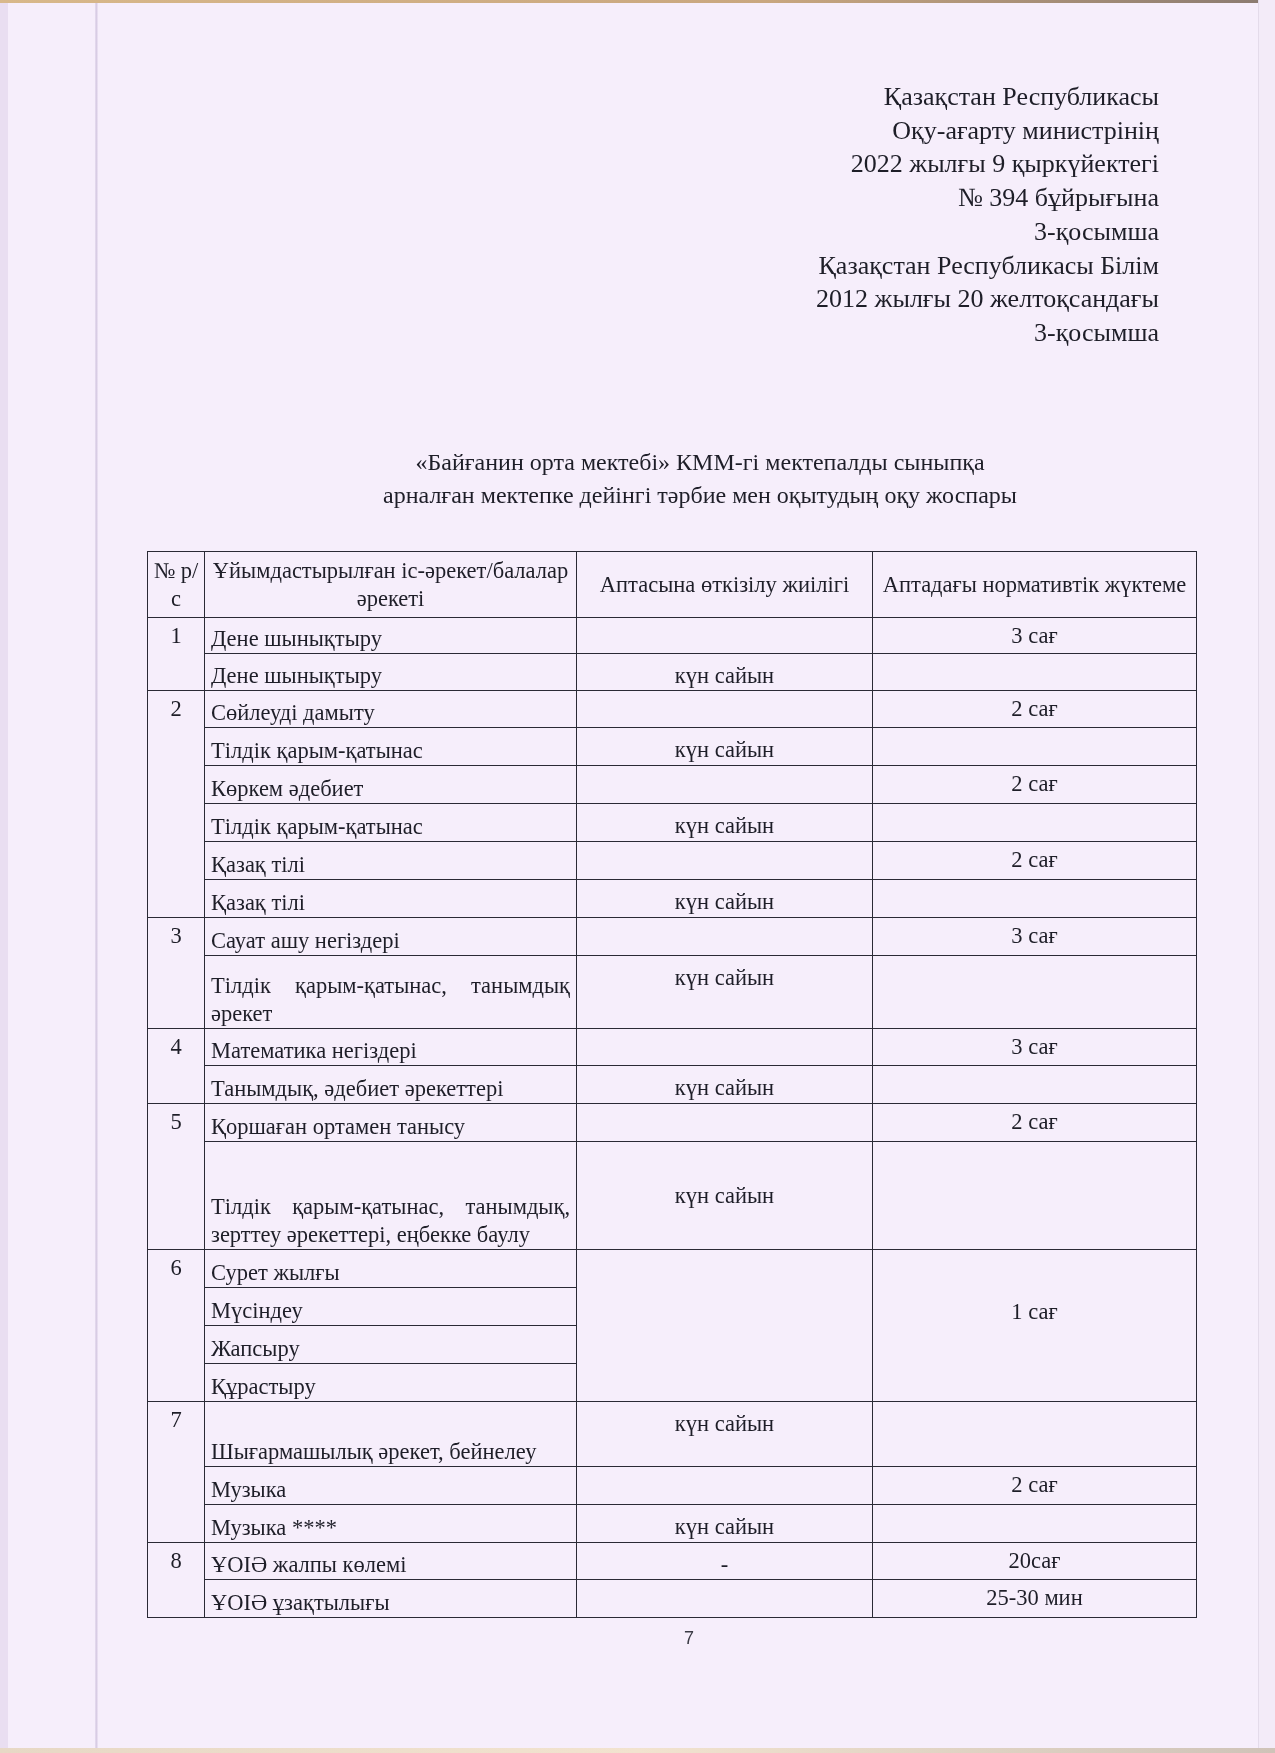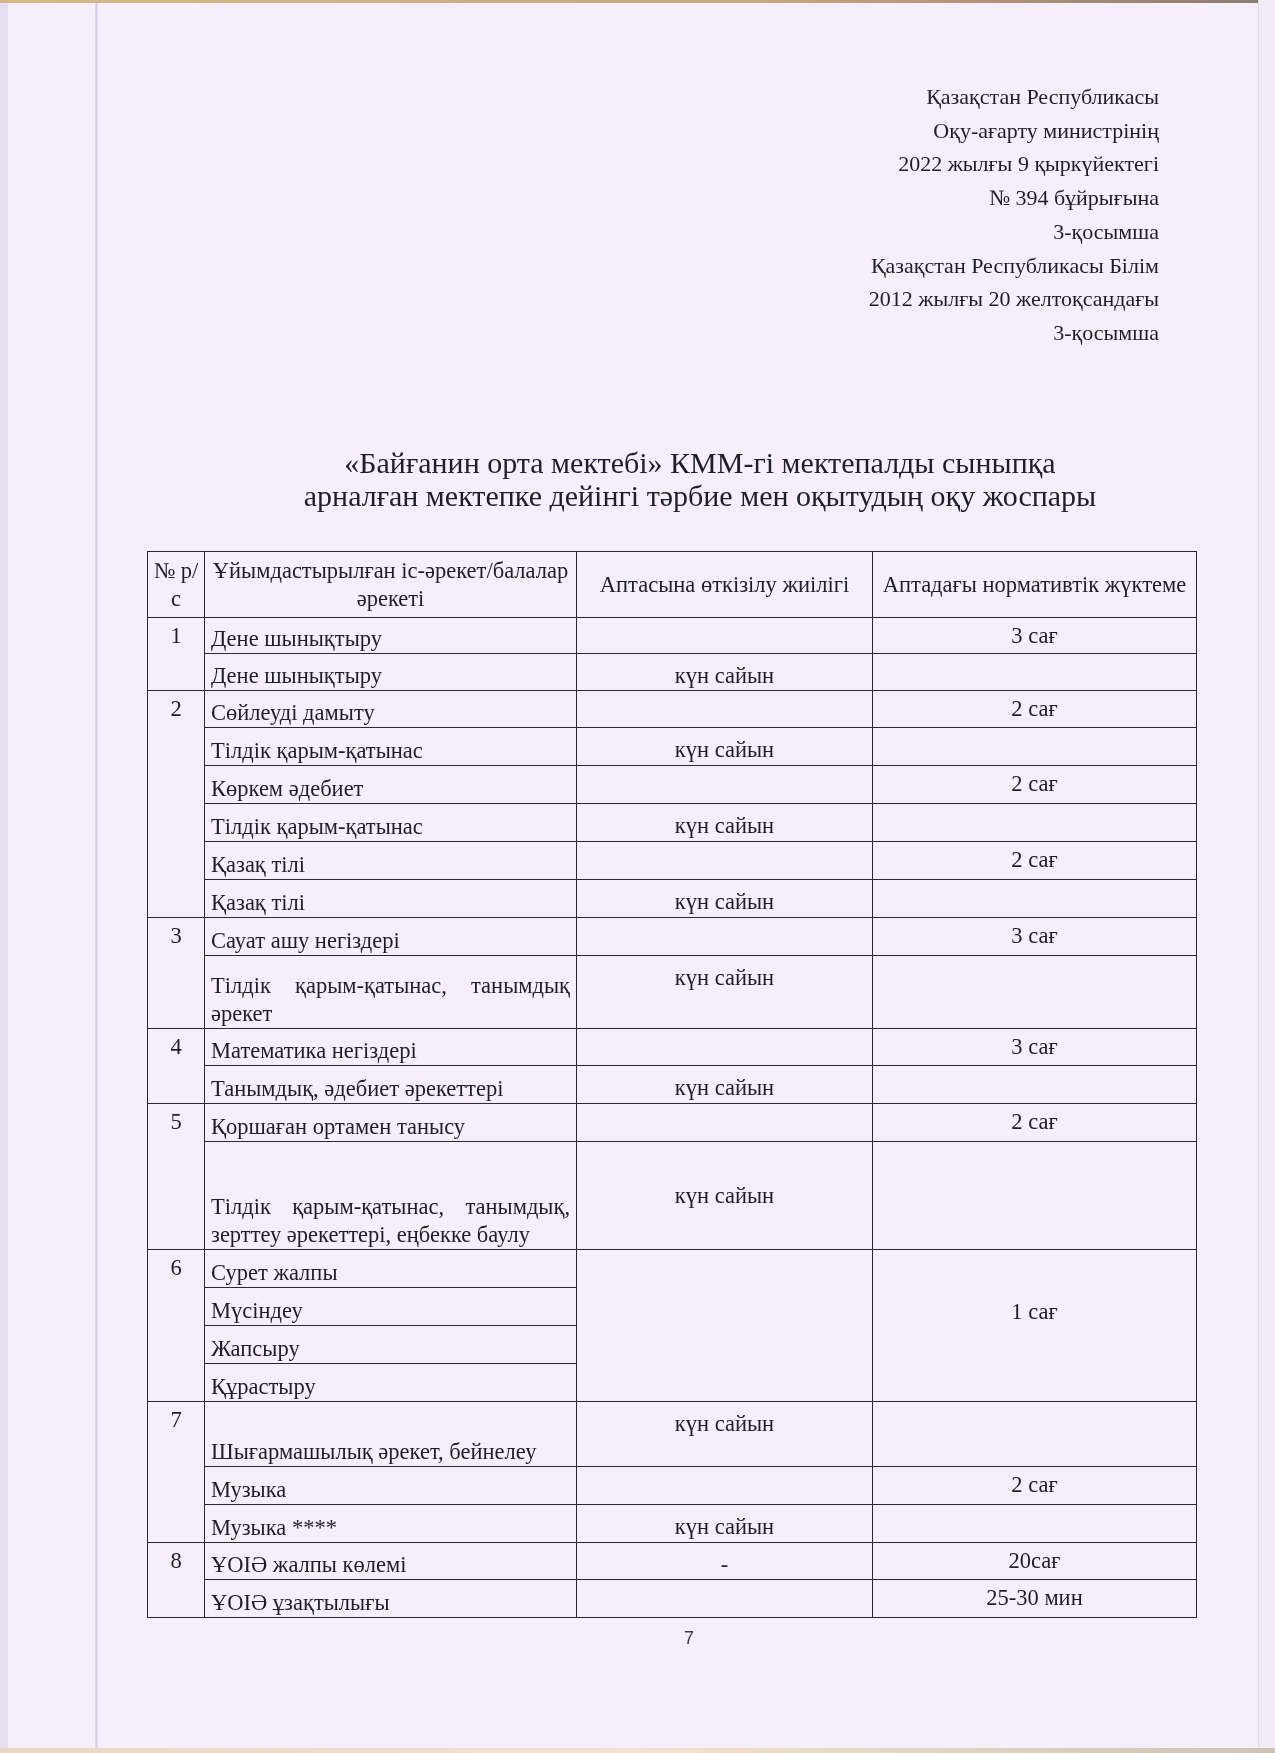--- a/index.html
+++ b/index.html
@@ -10,27 +10,27 @@
     color: #1e1e28;
   }
   .page-edge-top { position:absolute; left:0; top:0; width:1275px; height:3px; background:linear-gradient(90deg,#d8b88a,#c9a77f 60%,#8a7a70); }
   .gutter { position:absolute; left:95px; top:0; width:3px; height:1753px; background:linear-gradient(90deg,#e6dcef,#d8cce4,#efe6f6); }
   .left-shade { position:absolute; left:0; top:0; width:8px; height:1753px; background:#e9def1; }
   .right-edge { position:absolute; left:1258px; top:0; width:17px; height:1753px; background:#f3ebf8; border-left:1px solid #e4dbea; }
   .bottom-edge { position:absolute; left:0; top:1748px; width:1275px; height:5px; background:linear-gradient(90deg,#e7d8c5,#f2e3cf,#cfc3b8); }
 
   .approval {
     position:absolute; right:116px; top:80px; text-align:right;
-    font-size:22px; line-height:33.7px;
+    font-size:26px; line-height:33.7px;
   }
   .approval div { white-space:nowrap; }
 
   .title {
     position:absolute; left:200px; top:446px; width:1000px; text-align:center;
-    font-size:30px; line-height:33px;
+    font-size:24px; line-height:33px;
   }
   .title div { white-space:nowrap; }
 
   table.plan {
     position:absolute; left:147px; top:551px;
     width:1049px; border-collapse:collapse; table-layout:fixed;
     font-size:22.5px;
     border-radius:10px;
   }
   table.plan td, table.plan th {
@@ -168,21 +168,21 @@
     <td class="load top">2 сағ</td>
   </tr>
   <tr style="height:108px">
     <td class="just">Тілдік қарым-қатынас, танымдық, зерттеу әрекеттері, еңбекке баулу</td>
     <td class="freq mid">күн сайын</td>
     <td class="load"></td>
   </tr>
 
   <tr style="height:38px">
     <td class="num" rowspan="4">6</td>
-    <td>Сурет жалпы</td>
+    <td>Сурет жылғы</td>
     <td class="freq" rowspan="4"></td>
     <td class="load mid" rowspan="4" style="padding-bottom:28px;">1 сағ</td>
   </tr>
   <tr style="height:38px">
     <td>Мүсіндеу</td>
   </tr>
   <tr style="height:38px">
     <td>Жапсыру</td>
   </tr>
   <tr style="height:38px">

